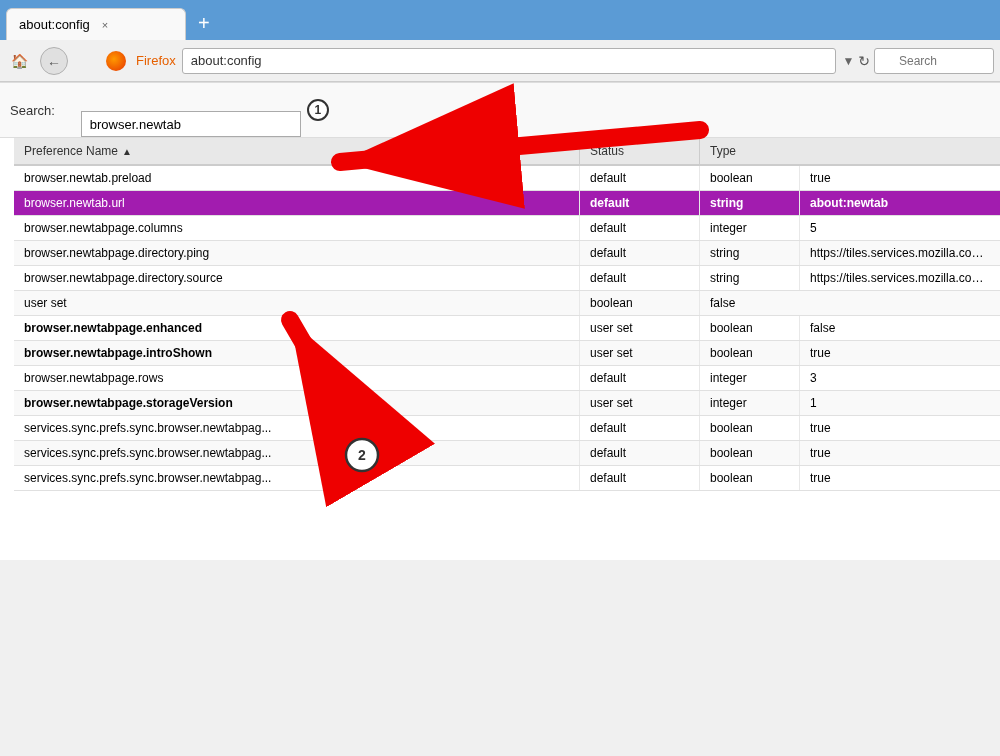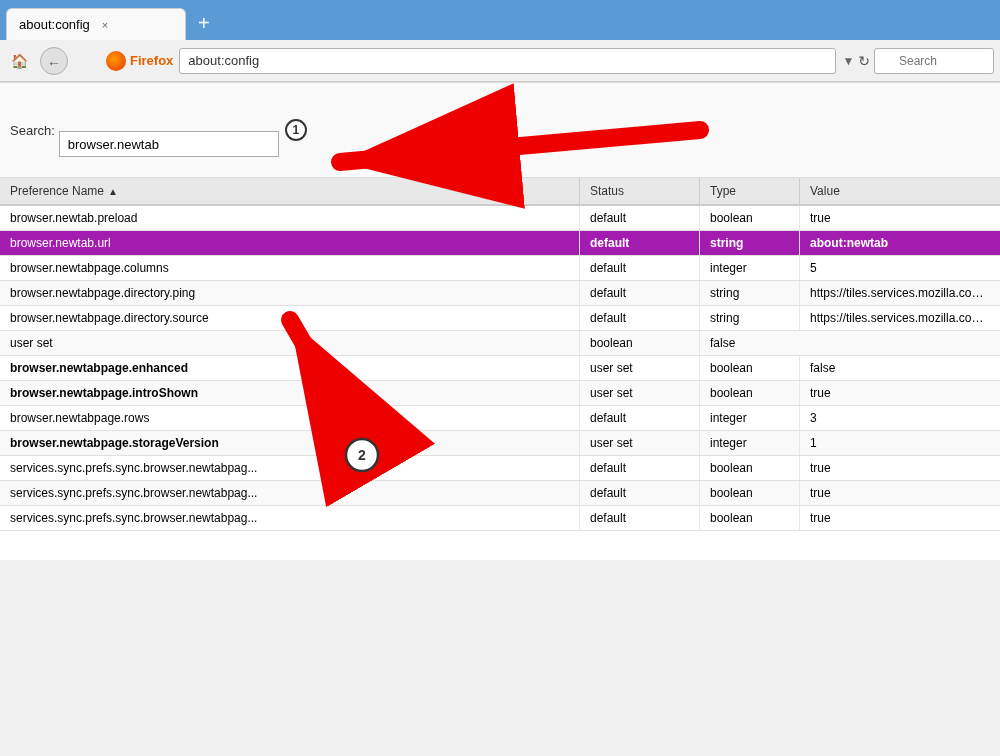--- a/index.html
+++ b/index.html
@@ -12,43 +12,43 @@
     .tab-bar { display: flex; align-items: flex-end; padding: 6px 6px 0 6px; height: 40px; }
     .tab { background: #e8e8e8; border-radius: 6px 6px 0 0; padding: 6px 12px; display: flex; align-items: center; gap: 8px; min-width: 180px; height: 32px; border: 1px solid #ccc; border-bottom: none; }
     .tab-active { background: #f9f9f9; }
     .tab-close { color: #666; font-size: 11px; cursor: pointer; margin-left: 4px; }
     .tab-new { background: none; border: none; color: #fff; font-size: 20px; padding: 4px 8px; cursor: pointer; align-self: center; margin-left: 4px; }
 
     
     .nav-bar { background: #f0f0f0; border-bottom: 1px solid #ccc; display: flex; align-items: center; padding: 4px 6px; gap: 6px; height: 42px; }
     .nav-btn { background: #e0e0e0; border: 1px solid #b0b0b0; border-radius: 50%; width: 28px; height: 28px; display: flex; align-items: center; justify-content: center; cursor: pointer; color: #555; font-size: 14px; }
     .nav-btn-home { background: none; border: none; }
-    .firefox-logo { display: flex; align-items: center; gap: 4px; color: #e66000; font-weight: bold; font-size: 13px; padding-left: 32px; }
+    .firefox-logo { display: flex; align-items: center; gap: 10px; color: #e66000; font-weight: normal; font-size: 13px; padding-left: 32px; }
     .firefox-icon { width: 20px; height: 20px; background: radial-gradient(circle at 40% 40%, #ff9900, #e63300); border-radius: 50%; }
     .url-bar { flex: 1; border: 1px solid #b0b0b0; border-radius: 3px; height: 26px; padding: 2px 8px; font-size: 13px; background: #fff; display: flex; align-items: center; }
     .url-text { color: #333; font-size: 13px; }
     .nav-right { display: flex; align-items: center; gap: 4px; }
     .dropdown-btn { background: none; border: none; color: #666; cursor: pointer; font-size: 12px; }
     .refresh-btn { background: none; border: none; color: #555; cursor: pointer; font-size: 14px; }
     .search-box { border: 1px solid #b0b0b0; border-radius: 3px; height: 26px; padding: 2px 8px 2px 24px; font-size: 12px; width: 120px; position: relative; }
     .search-container { position: relative; display: flex; align-items: flex-end; }
     .search-icon-nav { position: absolute; left: 6px; color: #888; font-size: 12px; }
 
     
     .page-content { background: #fff; flex: 1; display: flex; flex-direction: column; border-top: 1px solid #ddd; }
 
     
-    .config-search { display: flex; align-items: center; padding: 20px 10px; gap: 4px; background: #f9f9f9; border-bottom: 1px solid #ddd; }
+    .config-search { display: flex; align-items: center; padding: 0 10px; gap: 26px; background: #f9f9f9; border-bottom: 1px solid #ddd; }
     .search-label { font-size: 13px; color: #333; }
     .search-input-container { display: flex; align-items: center; gap: 6px; }
     .config-search-input { border: 1px solid #aaa; padding: 3px 8px; font-size: 13px; width: 220px; height: 26px; margin-top: 28px; }
     .circle-badge { background: #fff; border: 2px solid #333; border-radius: 50%; width: 22px; height: 22px; display: flex; align-items: center; justify-content: center; font-size: 12px; font-weight: bold; color: #333; flex-shrink: 0; }
 
     
-    .config-table { flex: 1; overflow: hidden; }
+    .config-table { flex: 1; overflow: hidden; margin-left: 14px; }
     .table-header { display: grid; grid-template-columns: 1fr 120px 100px 200px; background: #e8e8e8; border-bottom: 2px solid #ccc; }
     .th { padding: 6px 10px; font-size: 12px; color: #333; border-right: 1px solid #ccc; display: flex; align-items: center; gap: 4px; cursor: pointer; }
     .th:last-child { border-right: none; }
     .sort-arrow { font-size: 10px; }
 
     .table-body { }
     .table-row { display: grid; grid-template-columns: 1fr 120px 100px 200px; border-bottom: 1px solid #e0e0e0; }
     .table-row:nth-child(odd) { background: #fff; }
     .table-row:nth-child(even) { background: #f9f9f9; }
     .table-row.selected { background: #a21caf; color: #fff; }
@@ -105,23 +105,20 @@
         <div class="th">
           <span>Preference Name</span>
           <span class="sort-arrow">▲</span>
         </div>
         <div class="th">
           <span>Status</span>
         </div>
         <div class="th">
           <span>Type</span>
         </div>
-        <div class="th">
-          <span>Value</span>
-        </div>
       </div>
 
       <div class="table-body" id="table-body">
       <div class="table-row">
             <div class="td">browser.newtab.preload</div>
             <div class="td">default</div>
             <div class="td">boolean</div>
             <div class="td">true</div>
           </div>
           <div class="table-row selected">

